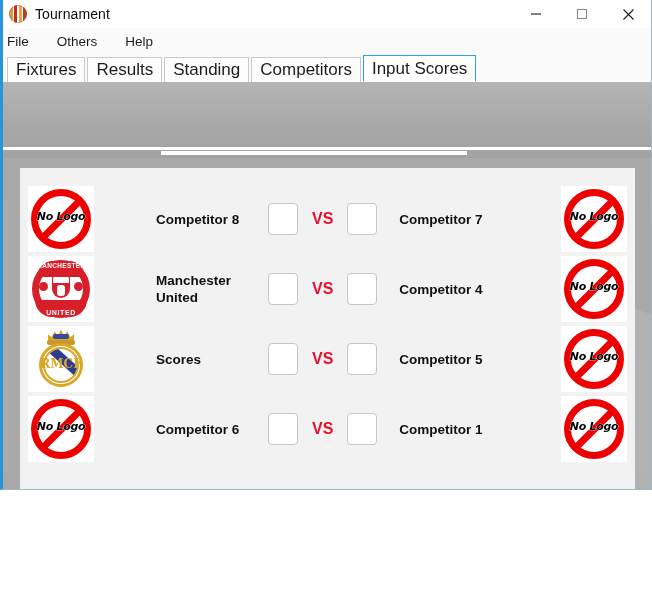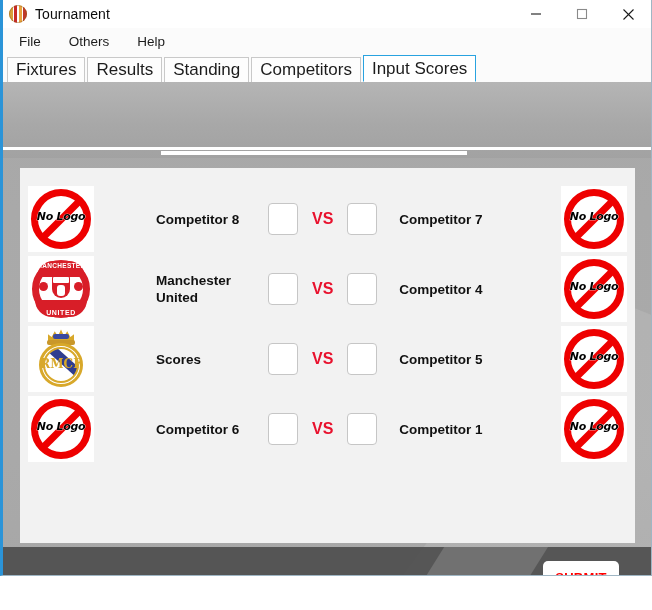--- a/index.html
+++ b/index.html
@@ -10,21 +10,21 @@
     width: 652px;
     height: 610px;
     overflow: hidden;
     font-family: "Liberation Sans", sans-serif;
     background: #ffffff;
   }
 
   #app-window {
     position: relative;
     width: 652px;
-    height: 576px;
+    height: 490px;
     box-sizing: border-box;
     border-left: 3px solid #2b94d8;
     border-right: 1px solid #9fb6c4;
     border-bottom: 1px solid #9fb6c4;
     background: #ffffff;
     overflow: hidden;
   }
 
   
   #title-bar {
@@ -86,21 +86,21 @@
 
   
   #menu-bar {
     position: absolute;
     left: 0; top: 28px;
     width: 100%;
     height: 26px;
     background: #fbfbfb;
     display: flex;
     align-items: center;
-    padding-left: 14px;
+    padding-left: 2px;
     box-sizing: border-box;
   }
   .menu-item {
     font-size: 13.5px;
     color: #1c1c1c;
     margin-right: 24px;
     padding: 2px 2px;
   }
 
   

